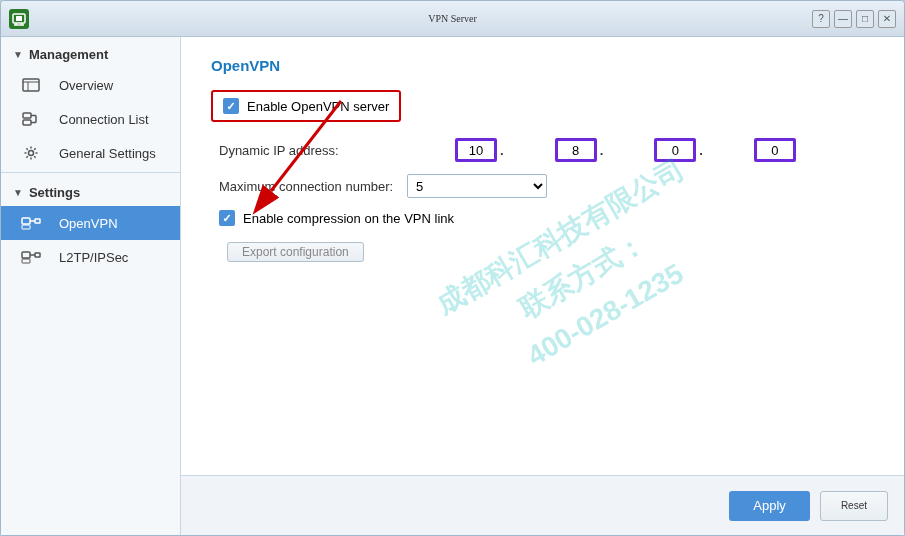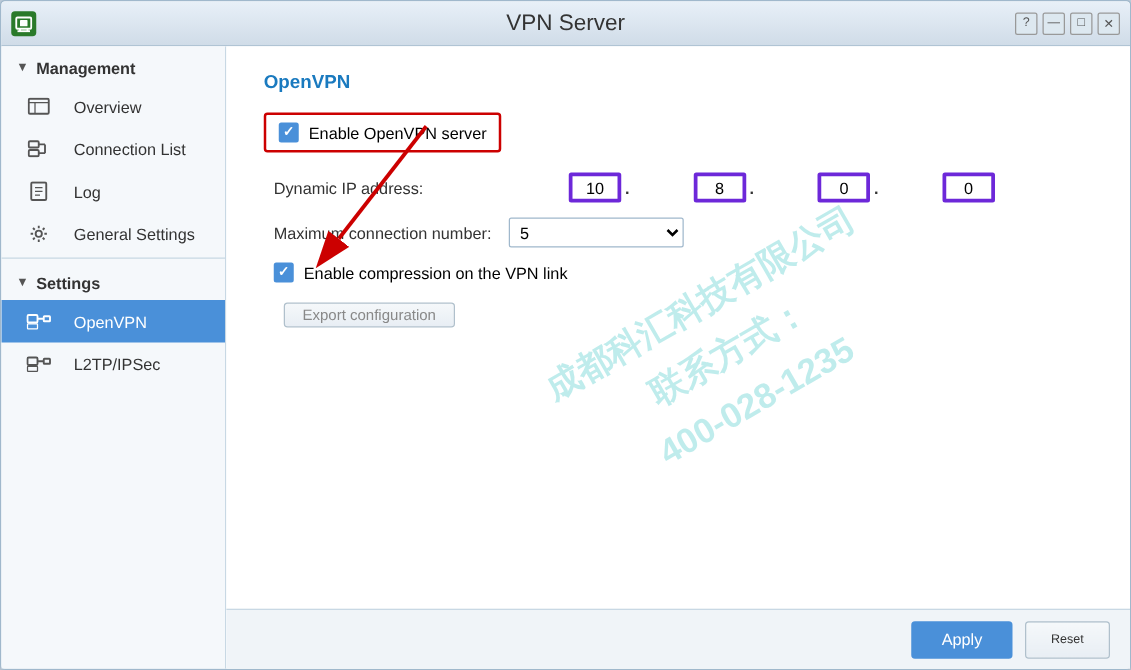--- a/index.html
+++ b/index.html
@@ -49,27 +49,28 @@
       background: #2a7a2a;
       border-radius: 3px;
       display: flex;
       align-items: center;
       justify-content: center;
       color: white;
       font-size: 10px;
       font-weight: bold;
     }
     .title-text {
-      font-size: 18px;
+      font-size: 10px;
       color: #333;
       flex: 1;
       text-align: right;
       position: absolute;
       left: 50%;
       transform: translateX(-50%);
+      font-family: Liberation Serif, serif;
     }
     .window-controls {
       display: flex;
       gap: 4px;
     }
     .win-btn {
       width: 18px;
       height: 18px;
       border: 1px solid #999;
       background: #dde8f0;
@@ -292,21 +293,21 @@
       font-size: 28px;
       font-weight: bold;
       transform: rotate(-30deg);
       white-space: nowrap;
       line-height: 1.6;
       text-align: center;
     }
 
     
     .footer {
-      height: 48px;
+      height: 60px;
       background: #f0f4f8;
       border-top: 1px solid #c8d8e4;
       display: flex;
       align-items: center;
       justify-content: flex-end;
       padding: 0 16px;
       gap: 10px;
       flex-shrink: 0;
     }
 
@@ -391,31 +392,20 @@
             <rect x="1" y="1" width="8" height="5" rx="1" fill="none" stroke="#555" stroke-width="1.5"></rect>
             <rect x="1" y="8" width="8" height="5" rx="1" fill="none" stroke="#555" stroke-width="1.5"></rect>
             <line x1="9" y1="3.5" x2="14" y2="3.5" stroke="#555" stroke-width="1.5"></line>
             <line x1="9" y1="10.5" x2="14" y2="10.5" stroke="#555" stroke-width="1.5"></line>
             <line x1="14" y1="3.5" x2="14" y2="10.5" stroke="#555" stroke-width="1.5"></line>
           </svg>
         </div>
         <span>Connection List</span>
       </div>
 
-      <div class="sidebar-item">
-        <div class="item-icon">
-          <svg width="16" height="16" viewBox="0 0 16 16">
-            <rect x="2" y="1" width="12" height="14" rx="1" fill="none" stroke="#555" stroke-width="1.5"></rect>
-            <line x1="5" y1="5" x2="11" y2="5" stroke="#555" stroke-width="1"></line>
-            <line x1="5" y1="8" x2="11" y2="8" stroke="#555" stroke-width="1"></line>
-            <line x1="5" y1="11" x2="9" y2="11" stroke="#555" stroke-width="1"></line>
-          </svg>
-        </div>
-        <span>Log</span>
-      </div>
 
       <div class="sidebar-item">
         <div class="item-icon">
           <svg width="16" height="16" viewBox="0 0 16 16">
             <circle cx="8" cy="8" r="2.5" fill="none" stroke="#555" stroke-width="1.5"></circle>
             <path d="M8 1.5 L8 3.5 M8 12.5 L8 14.5 M1.5 8 L3.5 8 M12.5 8 L14.5 8 M3.4 3.4 L4.8 4.8 M11.2 11.2 L12.6 12.6 M12.6 3.4 L11.2 4.8 M4.8 11.2 L3.4 12.6" fill="none" stroke="#555" stroke-width="1.5"></path>
           </svg>
         </div>
         <span>General Settings</span>
       </div>

